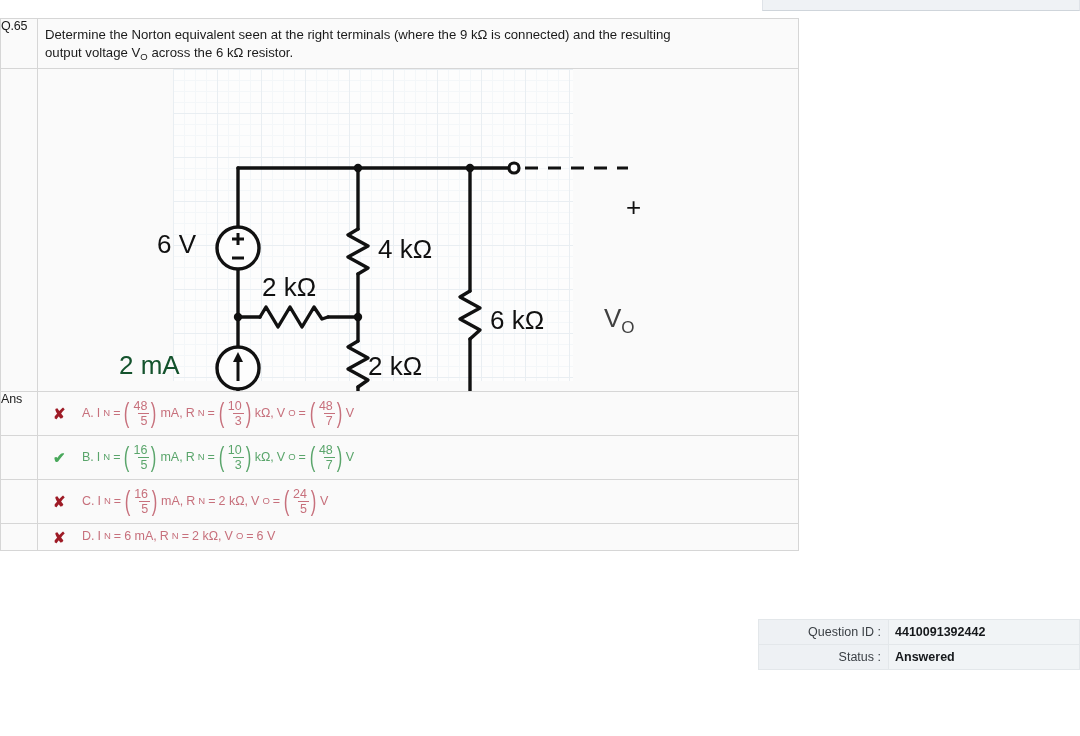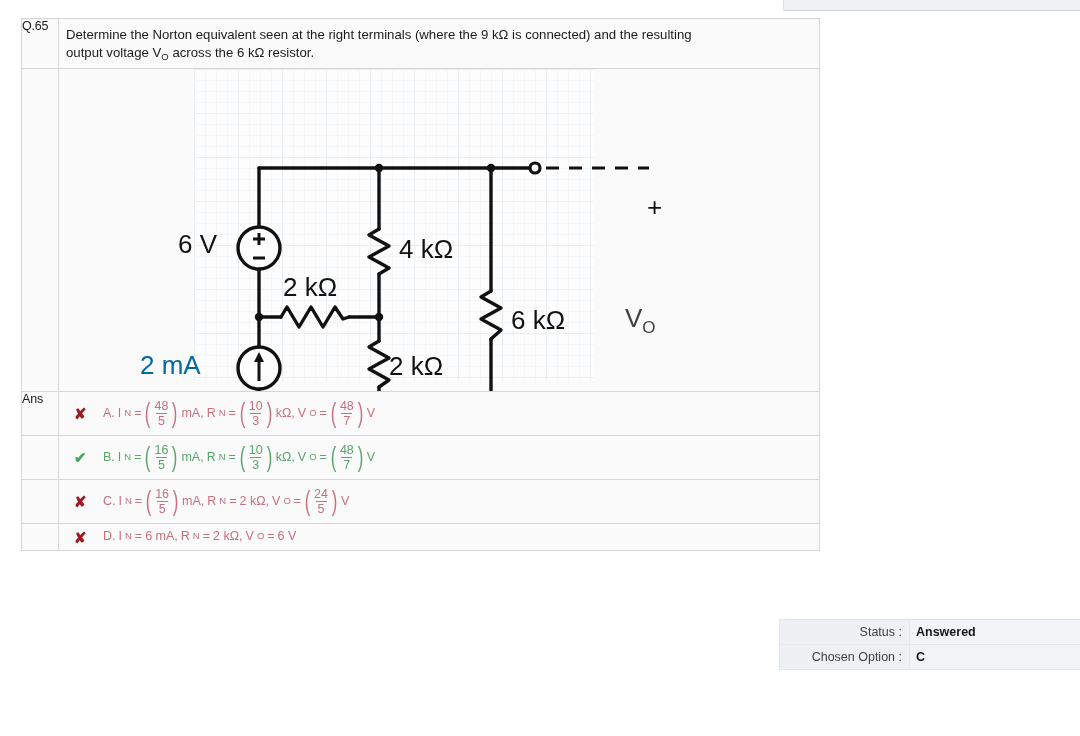--- a/index.html
+++ b/index.html
@@ -7,21 +7,20 @@
     margin: 0; padding: 0;
     width: 1080px; height: 736px;
     background: #ffffff;
     font-family: "Liberation Sans", sans-serif;
     overflow: hidden;
   }
   #page {
     position: relative;
     width: 912px; height: 736px;
     background: #ffffff;
-    margin-left: 21px;
   }
 
   
   .top-strip {
     position: absolute;
     left: 762px; top: 0px; width: 318px; height: 11px;
     background: #eff2f5;
     border-left: 1px solid #dfe3e8;
     border-right: 1px solid #dfe3e8;
     border-bottom: 1px solid #cfd5db;
@@ -117,21 +116,21 @@
   
   .paren {
     display: inline-flex; align-items: center;
     font-size: 27px; font-weight: 300;
     line-height: 0.78;
     transform: scaleX(0.62);
     transform-origin: center;
     margin: 0 -2px;
   }
   .frac {
-    display: inline-flex; flex-direction: column; align-items: center;
+    display: inline-flex; flex-direction: column; align-items: flex-end;
     font-size: 12.5px; line-height: 1.12;
     padding: 0 2px;
     vertical-align: middle;
   }
   .frac .num { padding: 0 2px; }
   .frac .den { padding: 0 2px; border-top: 1px solid currentColor; }
   .fgroup { display: inline-flex; align-items: center; margin: 0 1px; }
 
   
   .info {
@@ -258,21 +257,21 @@
                 <circle cx="476" cy="371" r="5"></circle>
               </g>
 
               <g stroke="#111" stroke-width="3" stroke-dasharray="13 10" fill="none">
                 <path d="M487,99 L590,99"></path>
                 <path d="M487,371 L590,371"></path>
               </g>
             </svg>
 
             <div style="position:absolute;left:119px;top:160px;font-size:26px;color:#111;">6 V</div>
-            <div style="position:absolute;left:81px;top:281px;font-size:26px;color:#0369a1;">2 mA</div>
+            <div style="position:absolute;left:81px;top:281px;font-size:26px;color:#14532d;">2 mA</div>
             <div style="position:absolute;left:224px;top:203px;font-size:26px;color:#111;">2 kΩ</div>
             <div style="position:absolute;left:340px;top:165px;font-size:26px;color:#111;">4 kΩ</div>
             <div style="position:absolute;left:330px;top:282px;font-size:26px;color:#111;">2 kΩ</div>
             <div style="position:absolute;left:452px;top:236px;font-size:26px;color:#111;">6 kΩ</div>
             <div style="position:absolute;left:566px;top:234px;font-size:26px;color:#404040;">
               <span>V</span><span style="font-size:17px;vertical-align:-0.35em;">O</span>
             </div>
             <div style="position:absolute;left:588px;top:123px;font-size:26px;color:#111;">+</div>
             <div style="position:absolute;left:588px;top:318px;font-size:26px;color:#111;">–</div>
           </div>
@@ -437,23 +436,23 @@
             </span>
           </div>
         </td>
       </tr>
     </tbody>
   </table>
 
   <table class="info">
     <tbody>
       <tr>
+        <td class="k">Question ID :</td>
+        <td class="v">4410091392442</td>
+      </tr>
+      <tr>
         <td class="k">Status :</td>
         <td class="v">Answered</td>
       </tr>
-      <tr>
-        <td class="k">Chosen Option :</td>
-        <td class="v">C</td>
-      </tr>
     </tbody>
   </table>
 
 </div>
 
 </body></html>

